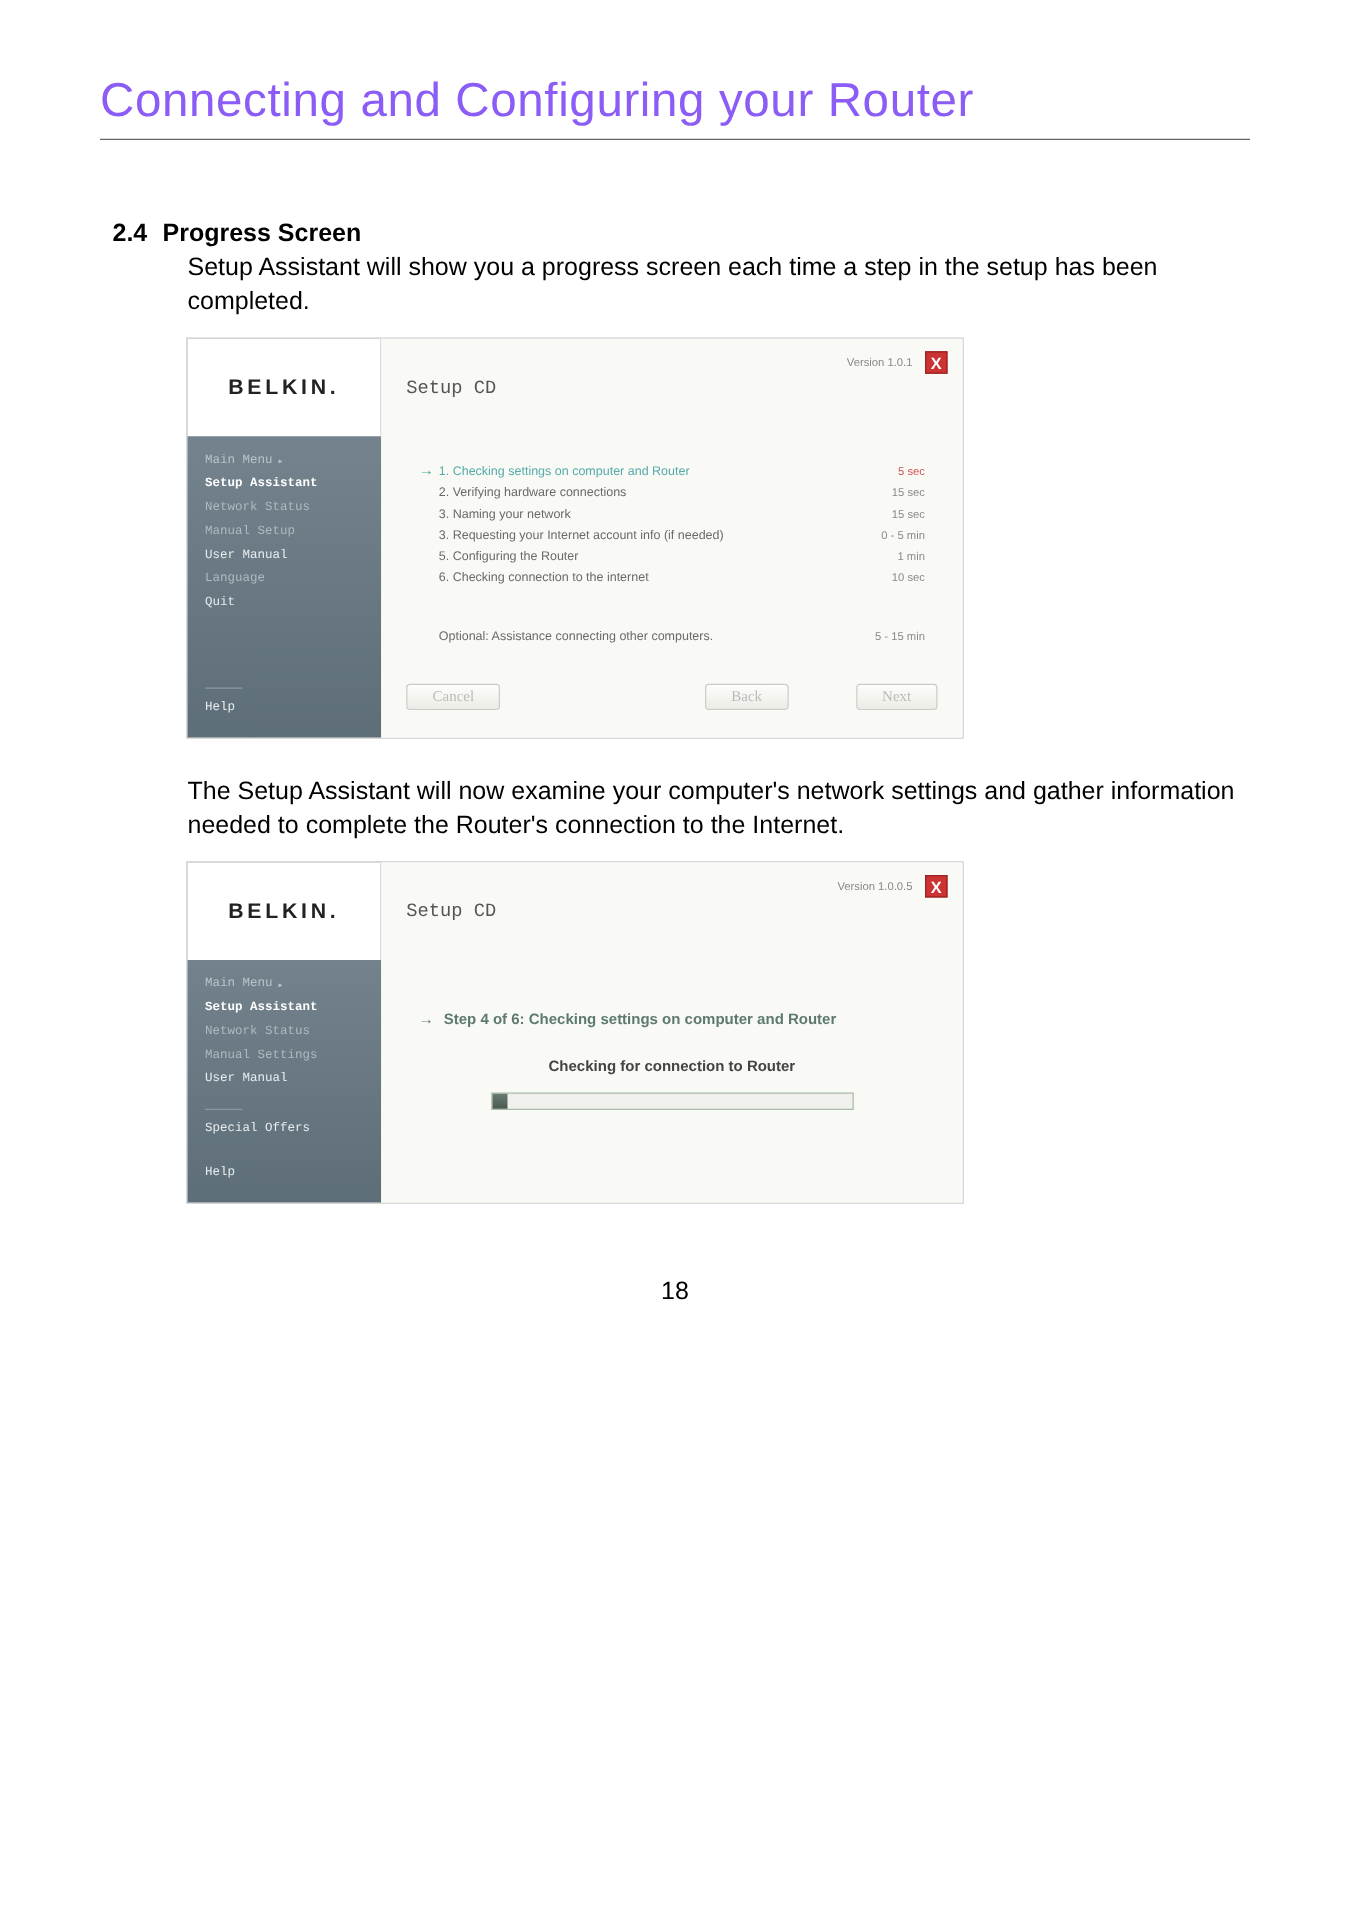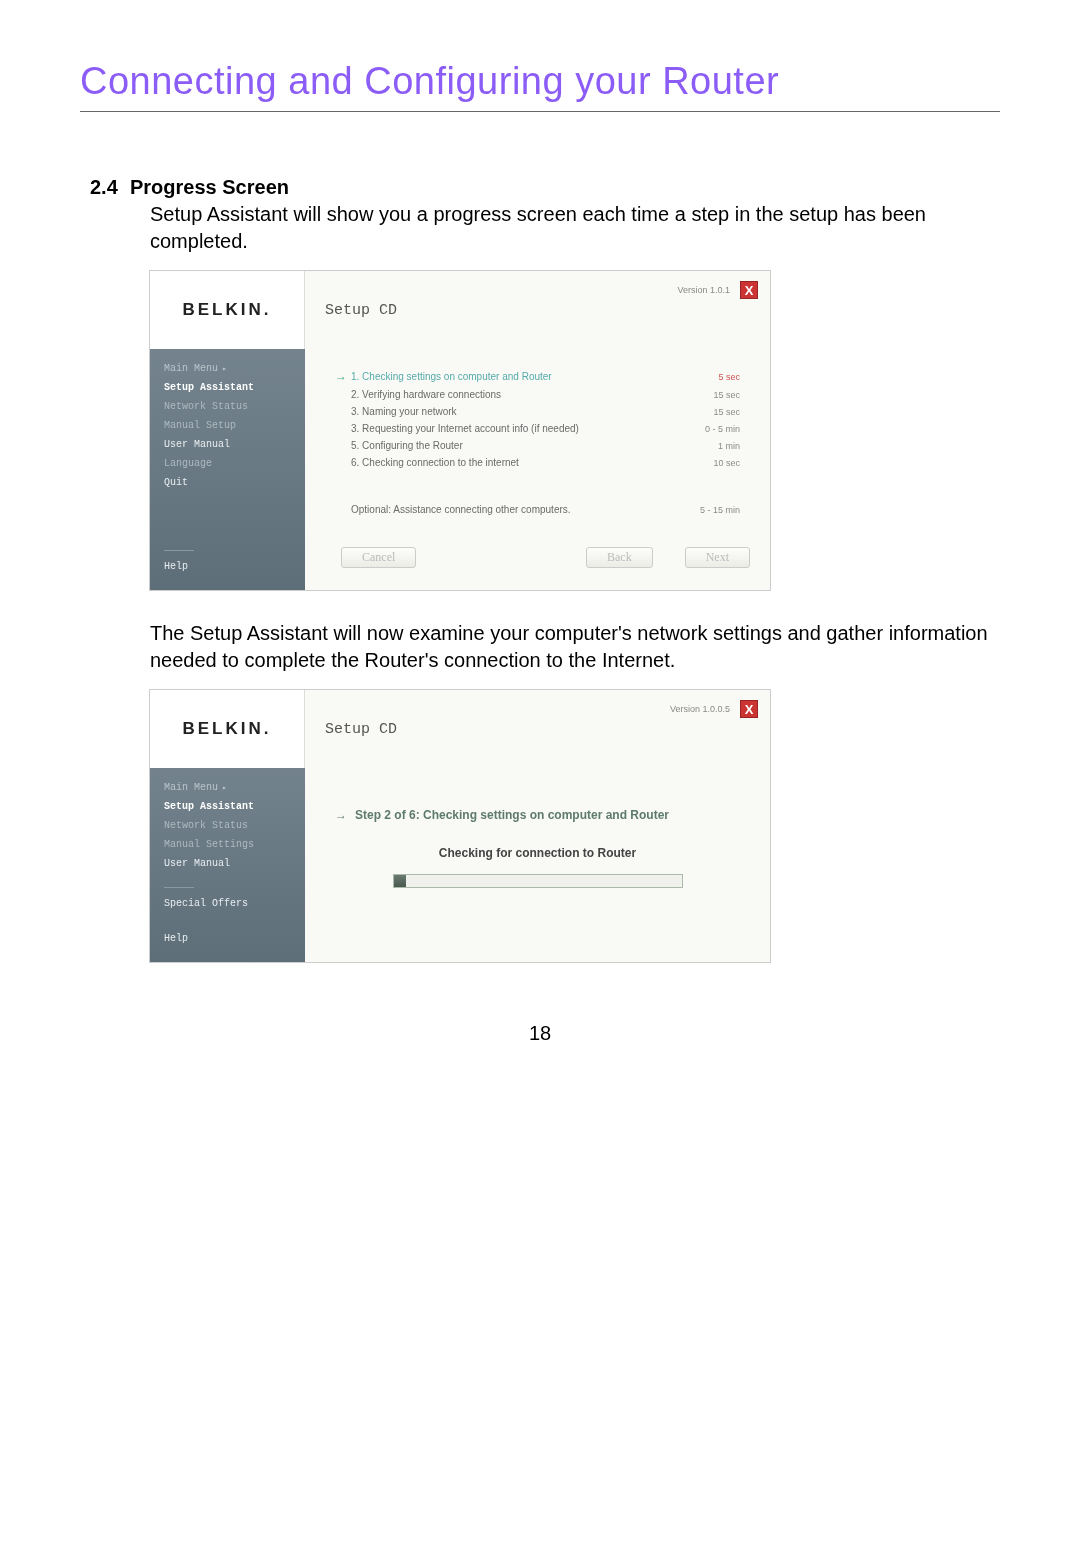--- a/index.html
+++ b/index.html
@@ -132,23 +132,23 @@
   }
   .step-list { display:flex; flex-direction:column; gap:6px; }
   .step-row { display:flex; align-items:baseline; }
   .step-arrow { width: 16px; color:#4a8; font-weight:bold; font-size:12px; }
   .step-text { flex:1; color:#6a6a6a;}
   .step-text.current { color:#5aa; }
   .step-time { width:70px; text-align:right; color:#8a8a8a; font-size:9px;}
   .step-time.current { color:#c55; }
   .step-gap { height: 24px; }
   .ss-buttons {
-    padding: 14px 20px 22px 36px;
-    display:flex;
-    gap: 32px;
+    padding: 14px 20px 22px 20px;
+    display:flex;
+    gap: 54px;
   }
   .ss-btn {
     font-family: Georgia, serif;
     font-size: 12px;
     color: #bbb;
     background: linear-gradient(#fdfdfb,#ecece6);
     border: 1px solid #ccc;
     border-radius: 3px;
     padding: 2px 20px;
   }
@@ -302,21 +302,21 @@
     </div>
     <div class="ss-main">
       <div class="ss-topbar">
         <span class="ss-title">Setup CD</span>
         <span class="ss-version">Version 1.0.0.5</span>
         <span class="ss-close">X</span>
       </div>
       <div class="ss-content" style="padding-top:40px;">
         <div class="ss2-step-header">
           <span class="ss2-arrow">→</span>
-          <span>Step 2 of 6: Checking settings on computer and Router</span>
+          <span>Step 4 of 6: Checking settings on computer and Router</span>
         </div>
         <div class="ss2-status">Checking for connection to Router</div>
         <div class="ss2-progress">
           <div class="ss2-progress-fill"></div>
         </div>
       </div>
     </div>
   </div>
 </div>
 

